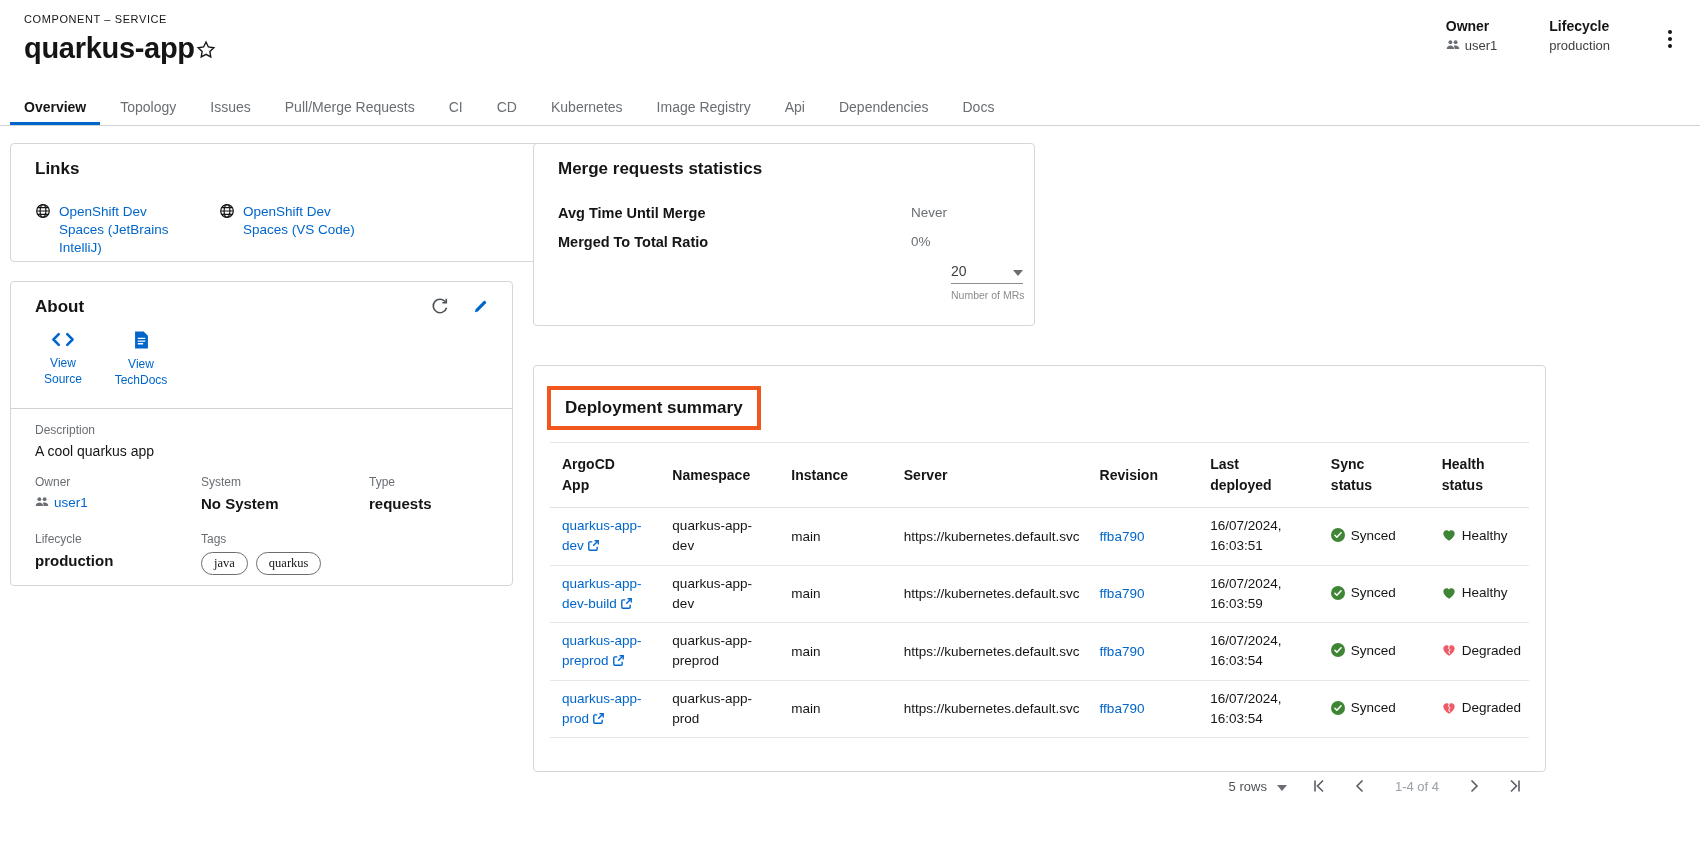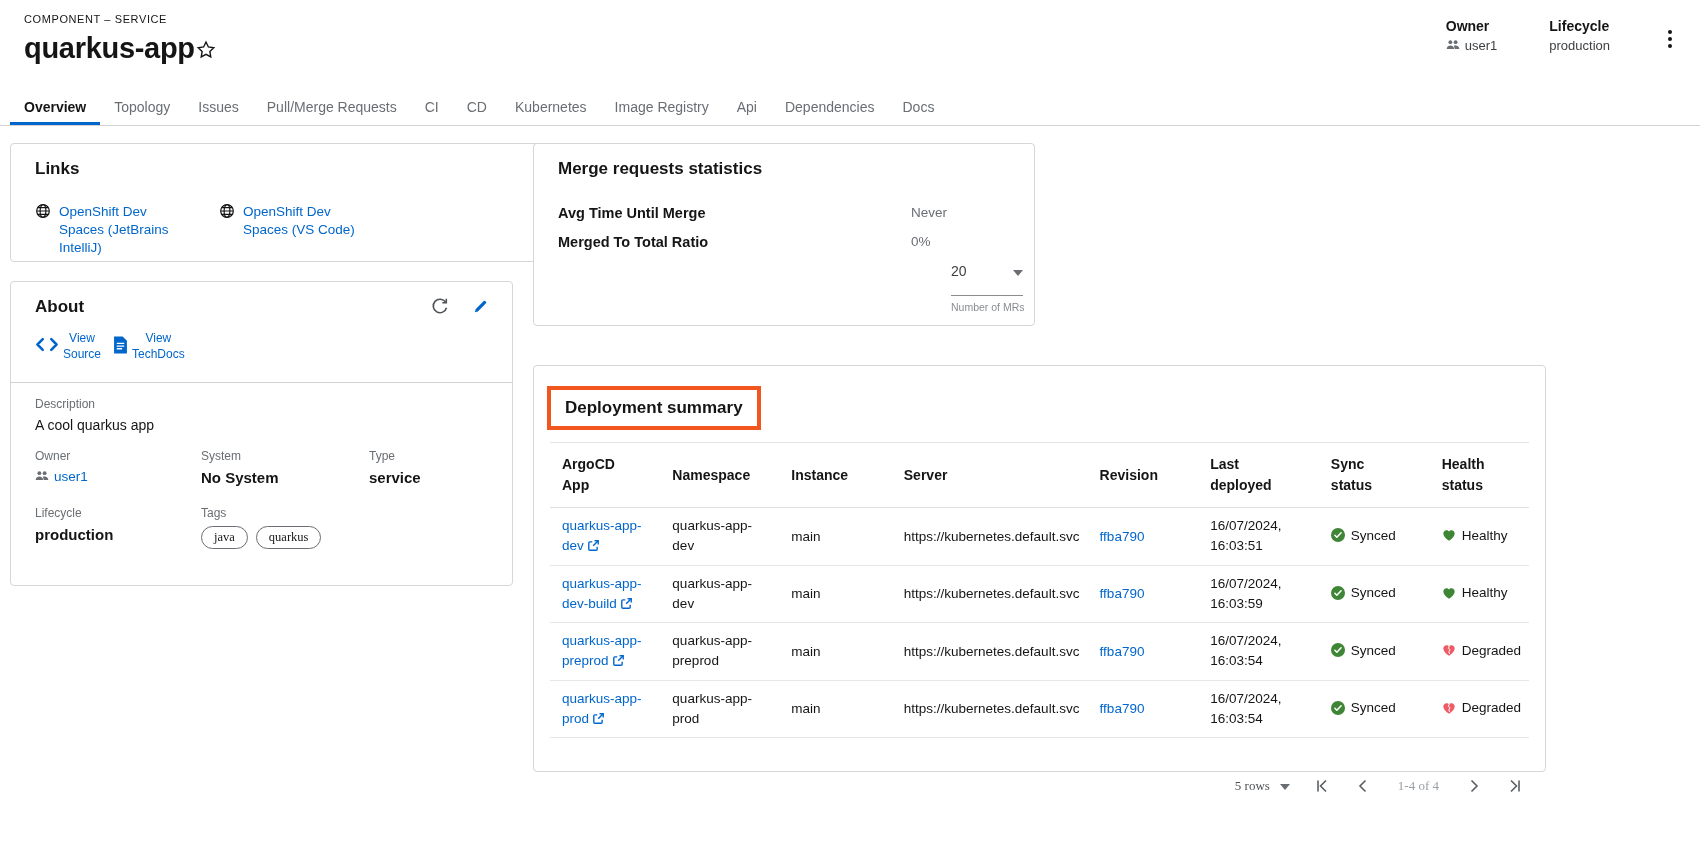--- a/index.html
+++ b/index.html
@@ -13,83 +13,83 @@
   .page-title { font-size:29px; font-weight:700; letter-spacing:-.3px; }
   .star-btn { display:inline-flex; cursor:pointer; margin-top:2px; }
   .header-right { position:absolute; right:22px; top:18px; display:flex; align-items:flex-start; gap:52px; }
   .meta-block { display:flex; flex-direction:column; gap:4px; }
   .meta-label { font-size:14px; font-weight:700; }
   .meta-value { font-size:13px; color:#3c3f42; display:flex; align-items:center; gap:5px; }
   .kebab { display:flex; flex-direction:column; gap:3px; padding:4px 6px; cursor:pointer; margin-top:8px; }
   .kebab i { width:4px; height:4px; border-radius:50%; background:#151515; }
 
   
-  .tabbar { display:flex; padding:0 8px 0 10px; border-bottom:1px solid #d2d2d2; height:38px; }
+  .tabbar { display:flex; gap:6px; padding:0 8px 0 10px; border-bottom:1px solid #d2d2d2; height:38px; }
   .tab { font-size:14px; color:#6a6e73; padding:11px 14px; cursor:pointer; white-space:nowrap; }
   .tab.active { color:#151515; font-weight:700; box-shadow:inset 0 -3px 0 #0066cc; }
 
   
   .card { position:absolute; background:#fff; border:1px solid #d6d6d6; border-radius:4px; }
   .card-title { font-size:17px; font-weight:700; }
 
   
   #links-card { left:10px; top:143px; width:538px; height:119px; padding:15px 24px; }
   .links-row { display:flex; gap:30px; margin-top:24px; }
   .ext-link { display:flex; gap:8px; align-items:flex-start; cursor:pointer; }
   .ext-link .txt { color:#0066cc; font-size:13.5px; line-height:1.35; width:130px; }
 
   
   #about-card { left:10px; top:281px; width:503px; height:305px; }
   .about-head { padding:15px 24px 10px; }
   .about-title-row { display:flex; justify-content:space-between; align-items:flex-start; }
   .about-actions { display:flex; gap:24px; align-items:center; }
   .icon-btn { cursor:pointer; display:inline-flex; }
   .about-tools { display:flex; gap:22px; margin-top:14px; }
-  .tool { display:flex; flex-direction:row; align-items:center; gap:4px; cursor:pointer; width:56px; }
+  .tool { display:flex; flex-direction:column; align-items:center; gap:4px; cursor:pointer; width:56px; }
   .tool .lbl { color:#0066cc; font-size:12px; text-align:center; line-height:1.3; }
   .about-divider { border-top:1px solid #d2d2d2; margin-top:10px; }
   .about-body { padding:14px 24px 0; }
   .field-label { font-size:12px; color:#6a6e73; margin-bottom:6px; }
   .field-value { font-size:14px; }
   .field-value.bold { font-size:15px; font-weight:700; }
   .desc-block { margin-bottom:16px; }
   .fields-grid { display:grid; grid-template-columns:166px 168px 1fr; row-gap:20px; }
   .owner-link { color:#0066cc; font-size:13.5px; display:flex; align-items:center; gap:5px; cursor:pointer; }
   .chips { display:flex; gap:8px; }
   .chip { border:1px solid #6a6e73; border-radius:14px; padding:3px 12px; font-size:12.5px; cursor:pointer;font-family:Liberation Serif, serif; }
 
   
   #merge-card { left:533px; top:143px; width:502px; height:183px; padding:15px 24px; }
   .stat-rows { margin-top:26px; }
   .stat-row { display:flex; margin-bottom:13px; }
   .stat-label { width:353px; font-size:14.5px; font-weight:700; }
   .stat-value { font-size:13.5px; color:#6a6e73; }
   .mr-select-wrap { margin-left:393px; width:72px; }
-  .mr-select { display:flex; justify-content:space-between; align-items:center; border-bottom:1px solid #8a8d90; padding-bottom:16px; font-size:14px; color:#3c3f42; cursor:pointer; }
+  .mr-select { display:flex; justify-content:space-between; align-items:center; border-bottom:1px solid #8a8d90; padding-bottom:4px; font-size:14px; color:#3c3f42; cursor:pointer; }
   .mr-caption { font-size:10.5px; color:#8a8d90; margin-top:5px; white-space:nowrap; }
 
   
   #deploy-card { left:533px; top:365px; width:1013px; height:407px; padding:16px; }
   .highlight-box { display:inline-block; border:4px solid #f0561d; padding:8px 14px; margin:4px 0 0 -3px; background:#fff; }
   .deploy-rule { border-top:1px solid #e4e4e4; margin-top:12px; }
   table.deploy { width:100%; border-collapse:collapse; margin-top:0; }
   table.deploy th { text-align:left; font-size:14px; font-weight:700; padding:11px 8px; border-bottom:1px solid #e0e0e0; vertical-align:middle; }
   table.deploy td { font-size:13.5px; padding:8px; border-bottom:1px solid #e7e7e7; vertical-align:middle; }
   table.deploy th:first-child, table.deploy td:first-child { padding-left:12px; }
   .wrap-narrow { display:inline-block; max-width:62px; line-height:1.5; }
   .wrap-date { display:inline-block; max-width:84px; line-height:1.5; }
   .app-link { color:#0066cc; cursor:pointer; display:inline-block; max-width:100px; line-height:1.5; }
   .app-link svg { vertical-align:-2px; margin-left:3px; }
   .ns-cell { display:inline-block; max-width:92px; line-height:1.5; }
   .rev-link { color:#0066cc; cursor:pointer; }
   .server-cell { font-size:13px; white-space:nowrap; }
   .status { display:inline-flex; align-items:center; gap:6px; white-space:nowrap; }
 
   
-  .pagination { display:flex; justify-content:flex-end; align-items:center; gap:24px; margin-top:40px; padding-right:6px; color:#4f5255; font-size:13px;font-family:Liberation Serif, serif; }
+  .pagination { display:flex; justify-content:flex-end; align-items:center; gap:24px; margin-top:40px; padding-right:6px; color:#4f5255; font-size:13px; }
   .rows-select { display:flex; align-items:center; gap:10px; cursor:pointer; }
   .pg-btn { display:inline-flex; cursor:pointer; }
   .pg-range { color:#9aa0a6; margin:0 2px; }
   .pg-group { display:flex; align-items:center; gap:25px; }
 </style>
 </head>
 <body>
 
 <div class="page-header">
   <div class="kicker">COMPONENT – SERVICE</div>
@@ -216,21 +216,21 @@
               </svg></span>
           <span>user1</span>
         </div>
       </div>
       <div>
         <div class="field-label">System</div>
         <div class="field-value bold">No System</div>
       </div>
       <div>
         <div class="field-label">Type</div>
-        <div class="field-value bold">service</div>
+        <div class="field-value bold">requests</div>
       </div>
       <div>
         <div class="field-label">Lifecycle</div>
         <div class="field-value bold">production</div>
       </div>
       <div>
         <div class="field-label">Tags</div>
         <div class="chips">
           <span class="chip">java</span>
           <span class="chip">quarkus</span>

